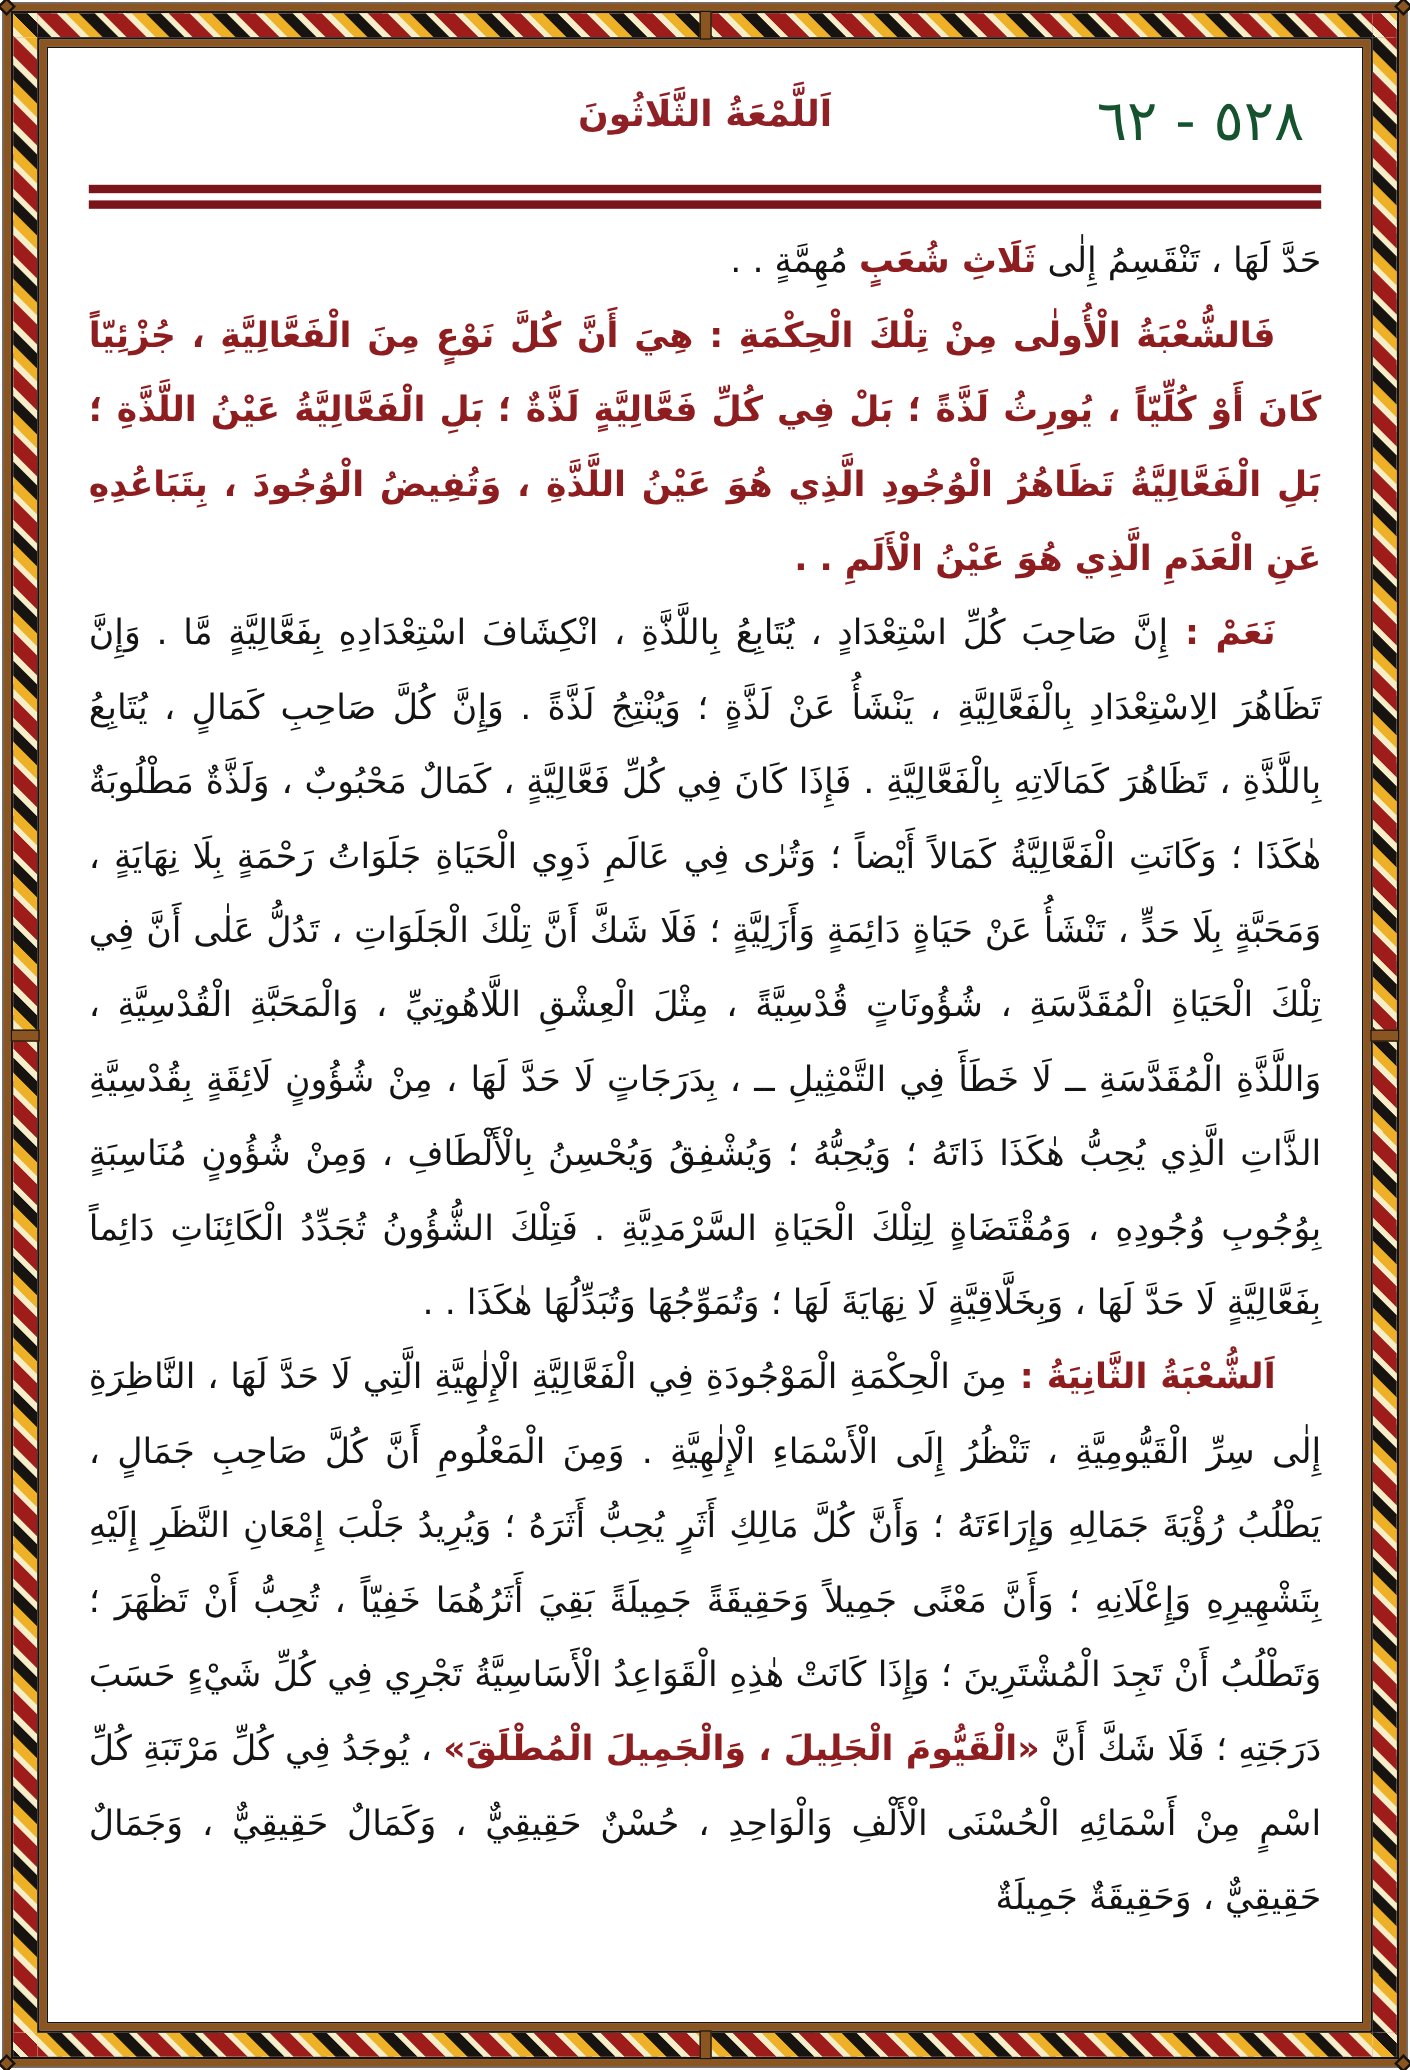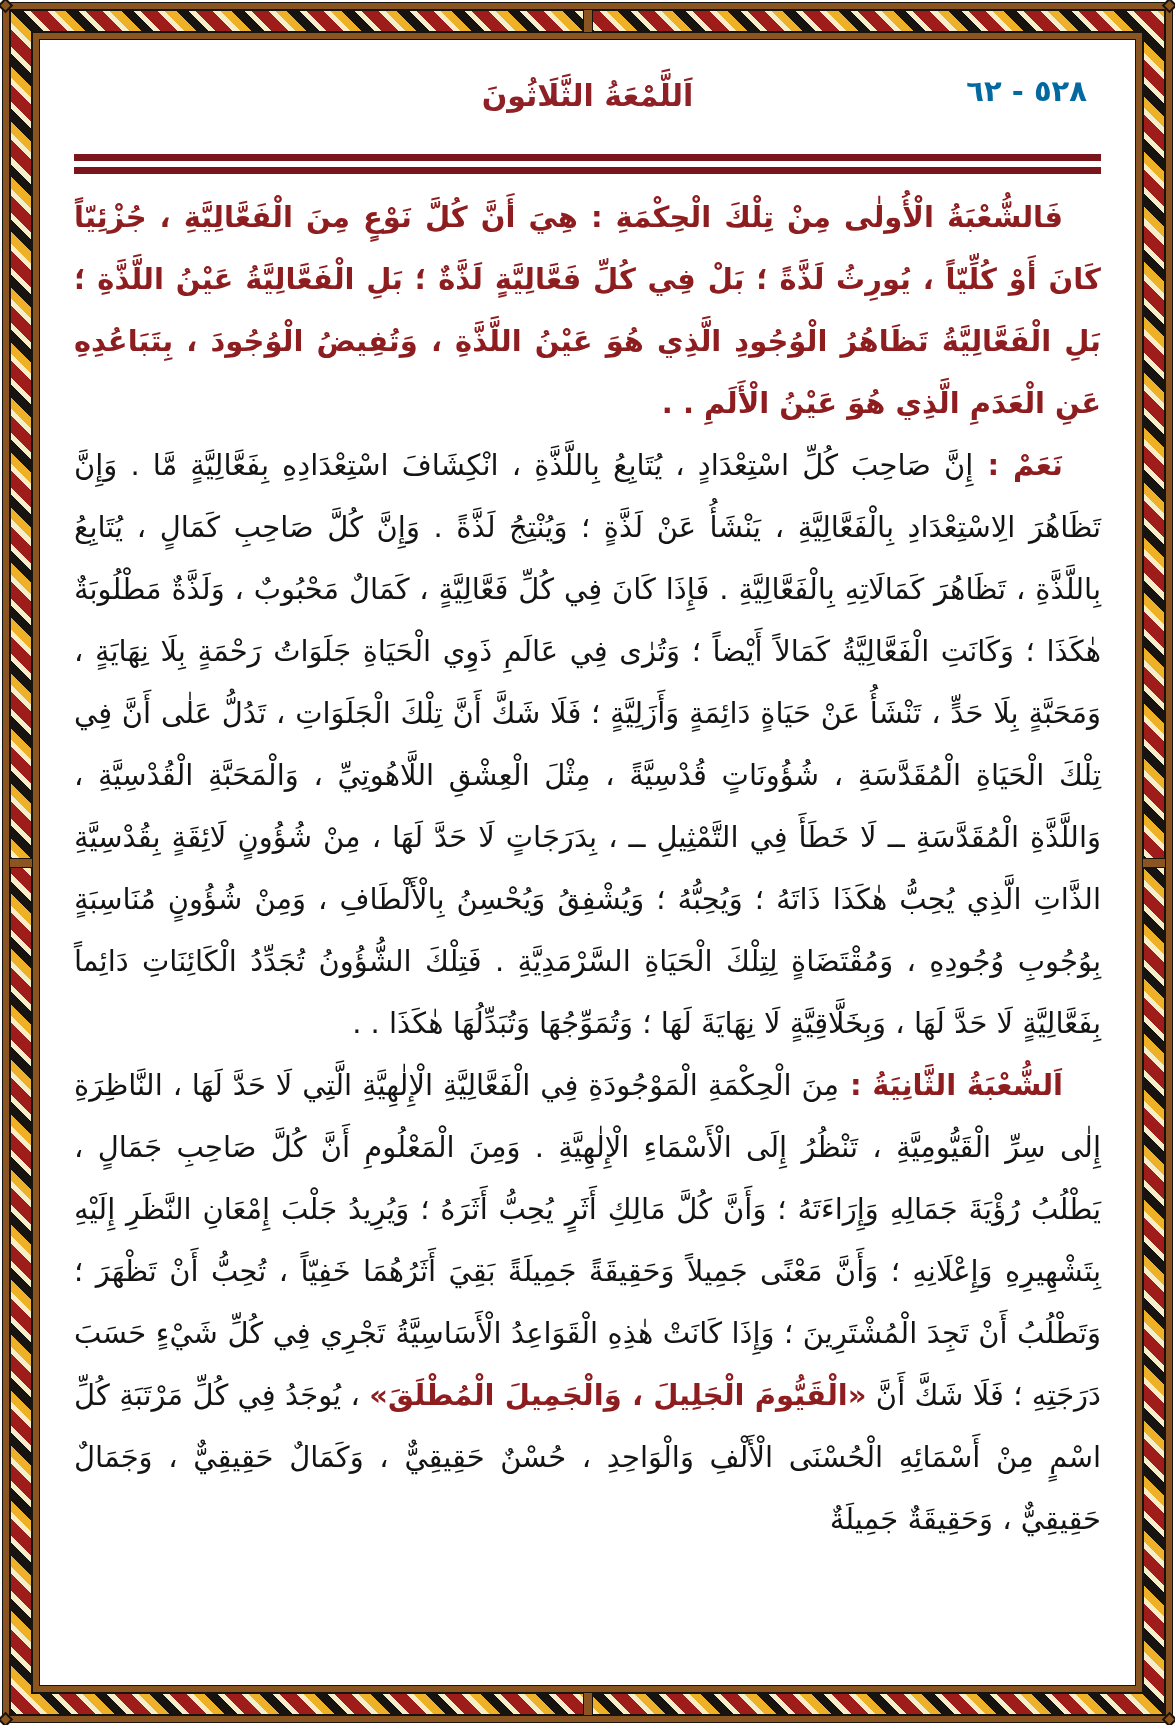--- a/index.html
+++ b/index.html
@@ -46,21 +46,21 @@
     direction:rtl;
   }
   .page-header{position:relative;height:92px;}
   .page-title{
     position:absolute;left:0;right:0;top:16px;
     margin:0;text-align:center;
     font-size:30px;font-weight:bold;color:#8e2026;
   }
   .page-number{
     position:absolute;right:14px;top:12px;
-    font-size:29px;font-weight:bold;color:#0369a1;
+    font-size:47px;font-weight:normal;color:#14532d;
     letter-spacing:2px;
   }
   .double-rule{
     height:6px;
     border-top:7px solid #7b151c;
     border-bottom:7px solid #7b151c;
     margin-bottom:12px;
   }
   .body-text{
     color:#141414;
@@ -94,19 +94,20 @@
   <div class="corner corner-bl"></div>
   <div class="corner corner-br"></div>
 
   <div class="content">
     <div class="page-header">
       <div class="page-number">٥٢٨ - ٦٢</div>
       <h1 class="page-title">اَللَّمْعَةُ الثَّلَاثُونَ</h1>
     </div>
     <div class="double-rule"></div>
     <div class="body-text" id="paragraphs">
+        <p class=""><span class="seg">حَدَّ لَهَا ، تَنْقَسِمُ إِلٰى </span><span class="seg red">ثَلَاثِ شُعَبٍ</span><span class="seg"> مُهِمَّةٍ . .</span></p>
         <p class="indent"><span class="seg red">فَالشُّعْبَةُ الْأُولٰى مِنْ تِلْكَ الْحِكْمَةِ : هِيَ أَنَّ كُلَّ نَوْعٍ مِنَ الْفَعَّالِيَّةِ ، جُزْئِيّاً كَانَ أَوْ كُلِّيّاً ، يُورِثُ لَذَّةً ؛ بَلْ فِي كُلِّ فَعَّالِيَّةٍ لَذَّةٌ ؛ بَلِ الْفَعَّالِيَّةُ عَيْنُ اللَّذَّةِ ؛ بَلِ الْفَعَّالِيَّةُ تَظَاهُرُ الْوُجُودِ الَّذِي هُوَ عَيْنُ اللَّذَّةِ ، وَتُفِيضُ الْوُجُودَ ، بِتَبَاعُدِهِ عَنِ الْعَدَمِ الَّذِي هُوَ عَيْنُ الْأَلَمِ . .</span></p>
         <p class="indent"><span class="seg red">نَعَمْ : </span><span class="seg">إِنَّ صَاحِبَ كُلِّ اسْتِعْدَادٍ ، يُتَابِعُ بِاللَّذَّةِ ، انْكِشَافَ اسْتِعْدَادِهِ بِفَعَّالِيَّةٍ مَّا . وَإِنَّ تَظَاهُرَ الِاسْتِعْدَادِ بِالْفَعَّالِيَّةِ ، يَنْشَأُ عَنْ لَذَّةٍ ؛ وَيُنْتِجُ لَذَّةً . وَإِنَّ كُلَّ صَاحِبِ كَمَالٍ ، يُتَابِعُ بِاللَّذَّةِ ، تَظَاهُرَ كَمَالَاتِهِ بِالْفَعَّالِيَّةِ . فَإِذَا كَانَ فِي كُلِّ فَعَّالِيَّةٍ ، كَمَالٌ مَحْبُوبٌ ، وَلَذَّةٌ مَطْلُوبَةٌ هٰكَذَا ؛ وَكَانَتِ الْفَعَّالِيَّةُ كَمَالاً أَيْضاً ؛ وَتُرٰى فِي عَالَمِ ذَوِي الْحَيَاةِ جَلَوَاتُ رَحْمَةٍ بِلَا نِهَايَةٍ ، وَمَحَبَّةٍ بِلَا حَدٍّ ، تَنْشَأُ عَنْ حَيَاةٍ دَائِمَةٍ وَأَزَلِيَّةٍ ؛ فَلَا شَكَّ أَنَّ تِلْكَ الْجَلَوَاتِ ، تَدُلُّ عَلٰى أَنَّ فِي تِلْكَ الْحَيَاةِ الْمُقَدَّسَةِ ، شُؤُونَاتٍ قُدْسِيَّةً ، مِثْلَ الْعِشْقِ اللَّاهُوتِيِّ ، وَالْمَحَبَّةِ الْقُدْسِيَّةِ ، وَاللَّذَّةِ الْمُقَدَّسَةِ ــ لَا خَطَأَ فِي التَّمْثِيلِ ــ ، بِدَرَجَاتٍ لَا حَدَّ لَهَا ، مِنْ شُؤُونٍ لَائِقَةٍ بِقُدْسِيَّةِ الذَّاتِ الَّذِي يُحِبُّ هٰكَذَا ذَاتَهُ ؛ وَيُحِبُّهُ ؛ وَيُشْفِقُ وَيُحْسِنُ بِالْأَلْطَافِ ، وَمِنْ شُؤُونٍ مُنَاسِبَةٍ بِوُجُوبِ وُجُودِهِ ، وَمُقْتَضَاةٍ لِتِلْكَ الْحَيَاةِ السَّرْمَدِيَّةِ . فَتِلْكَ الشُّؤُونُ تُجَدِّدُ الْكَائِنَاتِ دَائِماً بِفَعَّالِيَّةٍ لَا حَدَّ لَهَا ، وَبِخَلَّاقِيَّةٍ لَا نِهَايَةَ لَهَا ؛ وَتُمَوِّجُهَا وَتُبَدِّلُهَا هٰكَذَا . .</span></p>
         <p class="indent"><span class="seg red">اَلشُّعْبَةُ الثَّانِيَةُ : </span><span class="seg">مِنَ الْحِكْمَةِ الْمَوْجُودَةِ فِي الْفَعَّالِيَّةِ الْإِلٰهِيَّةِ الَّتِي لَا حَدَّ لَهَا ، النَّاظِرَةِ إِلٰى سِرِّ الْقَيُّومِيَّةِ ، تَنْظُرُ إِلَى الْأَسْمَاءِ الْإِلٰهِيَّةِ . وَمِنَ الْمَعْلُومِ أَنَّ كُلَّ صَاحِبِ جَمَالٍ ، يَطْلُبُ رُؤْيَةَ جَمَالِهِ وَإِرَاءَتَهُ ؛ وَأَنَّ كُلَّ مَالِكِ أَثَرٍ يُحِبُّ أَثَرَهُ ؛ وَيُرِيدُ جَلْبَ إِمْعَانِ النَّظَرِ إِلَيْهِ بِتَشْهِيرِهِ وَإِعْلَانِهِ ؛ وَأَنَّ مَعْنًى جَمِيلاً وَحَقِيقَةً جَمِيلَةً بَقِيَ أَثَرُهُمَا خَفِيّاً ، تُحِبُّ أَنْ تَظْهَرَ ؛ وَتَطْلُبُ أَنْ تَجِدَ الْمُشْتَرِينَ ؛ وَإِذَا كَانَتْ هٰذِهِ الْقَوَاعِدُ الْأَسَاسِيَّةُ تَجْرِي فِي كُلِّ شَيْءٍ حَسَبَ دَرَجَتِهِ ؛ فَلَا شَكَّ أَنَّ </span><span class="seg red">«الْقَيُّومَ الْجَلِيلَ ، وَالْجَمِيلَ الْمُطْلَقَ»</span><span class="seg"> ، يُوجَدُ فِي كُلِّ مَرْتَبَةِ كُلِّ اسْمٍ مِنْ أَسْمَائِهِ الْحُسْنَى الْأَلْفِ وَالْوَاحِدِ ، حُسْنٌ حَقِيقِيٌّ ، وَكَمَالٌ حَقِيقِيٌّ ، وَجَمَالٌ حَقِيقِيٌّ ، وَحَقِيقَةٌ جَمِيلَةٌ</span></p>
       </div>
   </div>
 
 </div>
 
 </body></html>

